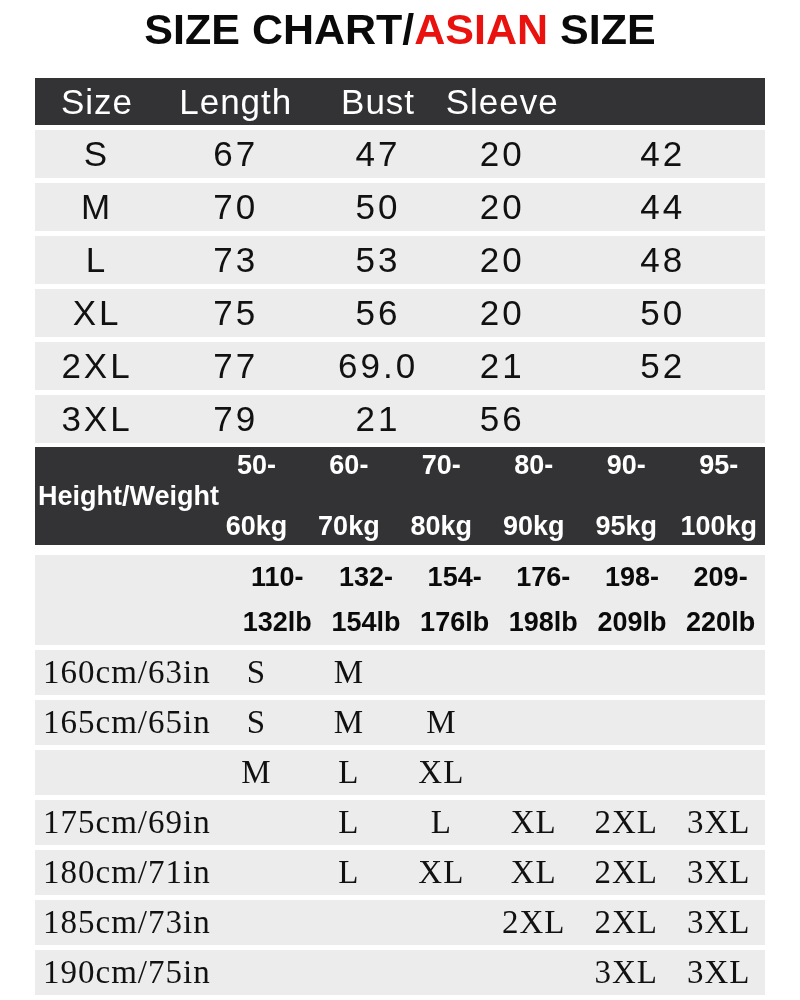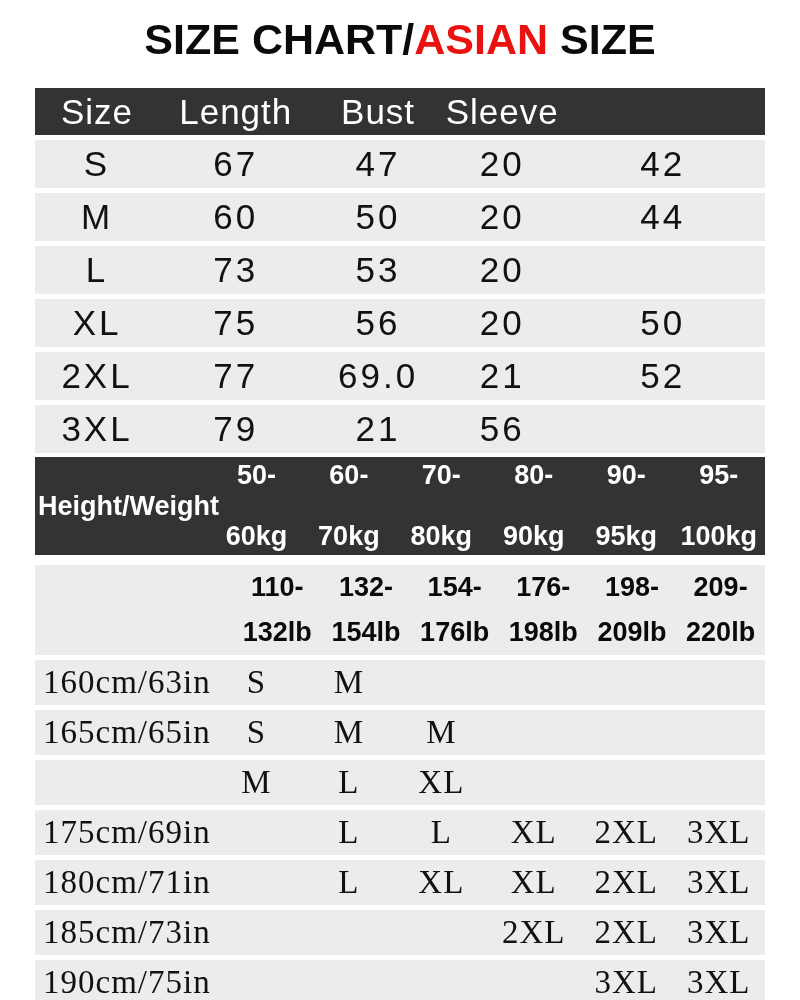--- a/index.html
+++ b/index.html
@@ -2,21 +2,21 @@
 <html><head>
 <meta charset="utf-8">
 <style>
   html,body{margin:0;padding:0;background:#ffffff;}
   .page{
     position:relative;width:800px;height:1000px;overflow:hidden;
     background:#ffffff;color:#111;
     font-family:"Liberation Sans","DejaVu Sans",sans-serif;
   }
   .title{
-    margin:14px 0 0;height:50px;line-height:50px;text-align:center;
+    margin:4px 0 0;height:50px;line-height:50px;text-align:center;
     font-size:43px;font-weight:700;letter-spacing:0px;color:#0a0a0a;
   }
   .title .red{color:#e9120e;}
   .sheet{margin:24px auto 0;width:730px;}
 
   
   .t1h{
     height:47px;background:#333335;color:#fff;
     display:grid;grid-template-columns:17% 21% 18% 16% 28%;
     align-items:center;text-align:center;font-size:35px;letter-spacing:1px;
@@ -72,30 +72,31 @@
 
     <div class="t1r">
       <div>S</div>
       <div>67</div>
       <div>47</div>
       <div>20</div>
       <div>42</div>
     </div>
     <div class="t1r">
       <div>M</div>
-      <div>60</div>
+      <div>70</div>
       <div>50</div>
       <div>20</div>
       <div>44</div>
     </div>
     <div class="t1r">
       <div>L</div>
       <div>73</div>
       <div>53</div>
       <div>20</div>
+      <div>48</div>
     </div>
     <div class="t1r">
       <div>XL</div>
       <div>75</div>
       <div>56</div>
       <div>20</div>
       <div>50</div>
     </div>
     <div class="t1r">
       <div>2XL</div>

